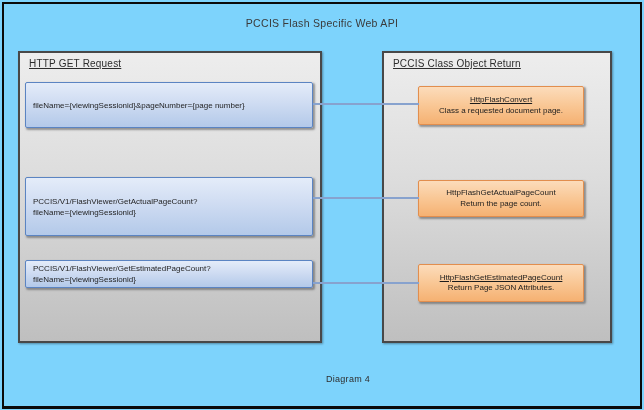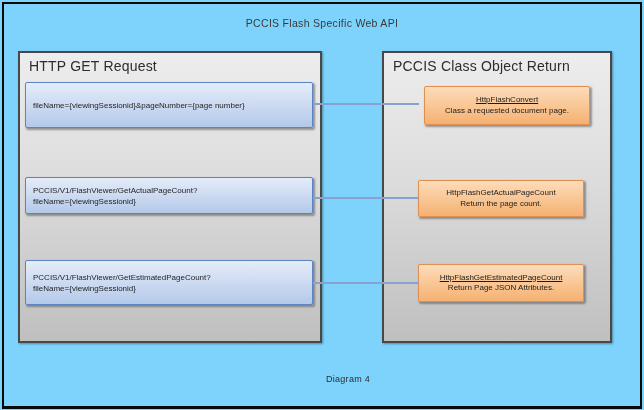--- a/index.html
+++ b/index.html
@@ -32,63 +32,64 @@
     background: linear-gradient(180deg, #ededed 0%, #dcdcdc 45%, #bfbfbf 100%);
     border: 2px solid #484848;
     box-shadow: 1px 1px 2px rgba(0,0,0,0.35);
     box-sizing: border-box;
   }
   .panel-left  { left: 18px;  width: 304px; }
   .panel-right { left: 382px; width: 230px; }
   .panel-header {
     position: absolute;
     top: 5px; left: 9px;
-    font-size: 14px;
+    font-size: 10px;
     color: #2d2d2d;
     letter-spacing: 0.2px;
+    text-decoration: underline;
   }
   .req-box {
     position: absolute;
     left: 5px;
     width: 288px;
     background: linear-gradient(180deg, #e4ecf9 0%, #cfdcf2 45%, #b3c9e9 100%);
     border: 1.5px solid #5b84c2;
     border-radius: 2px;
     box-shadow: 1.5px 1.5px 2px rgba(80,80,80,0.55);
     box-sizing: border-box;
     display: flex;
     flex-direction: column;
     justify-content: center;
     padding-left: 7px;
     font-size: 8px;
     line-height: 11px;
     color: #1f1f1f;
   }
   .req-1 { top: 29px;  height: 46px; }
-  .req-2 { top: 124px; height: 37px; }
-  .req-3 { top: 207px; height: 45px; }
+  .req-2 { top: 124px; height: 59px; }
+  .req-3 { top: 207px; height: 28px; }
   .handler-box {
     position: absolute;
     left: 34px;
     width: 166px;
     background: linear-gradient(180deg, #fcdcbb 0%, #f9c795 50%, #f5b172 100%);
     border: 1.5px solid #e28e4e;
     border-radius: 2px;
     box-shadow: 1.5px 1.5px 2px rgba(80,80,80,0.55);
     box-sizing: border-box;
     display: flex;
     flex-direction: column;
     justify-content: center;
     text-align: center;
     font-size: 8px;
     line-height: 10.5px;
     color: #1c1c1c;
     padding: 0 6px;
   }
-  .handler-1 { top: 33px;  height: 39px; margin-left: 6px; }
+  .handler-1 { top: 33px;  height: 39px; }
   .handler-2 { top: 127px; height: 37px; }
   .handler-3 { top: 211px; height: 38px; }
   .handler-name.u { text-decoration: underline; }
   .connector {
     position: absolute;
     left: 313px;
     width: 106px;
     height: 2px;
     background: #87a2ce;
   }

